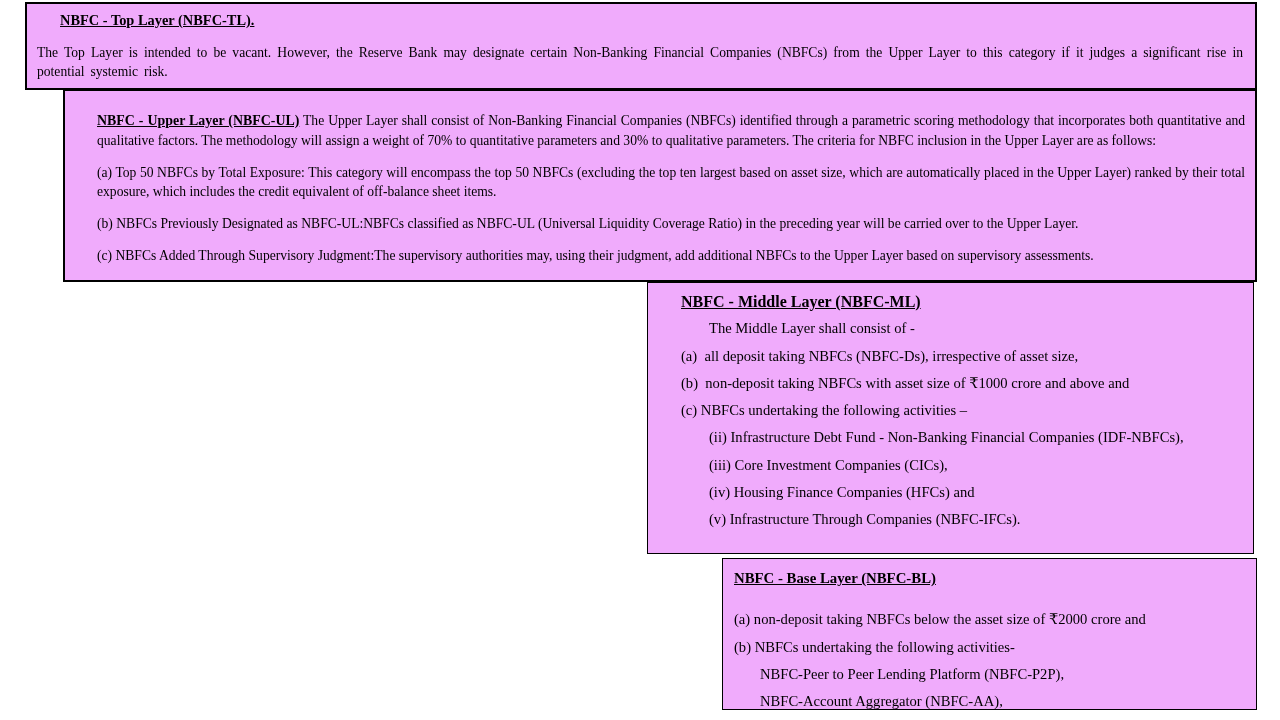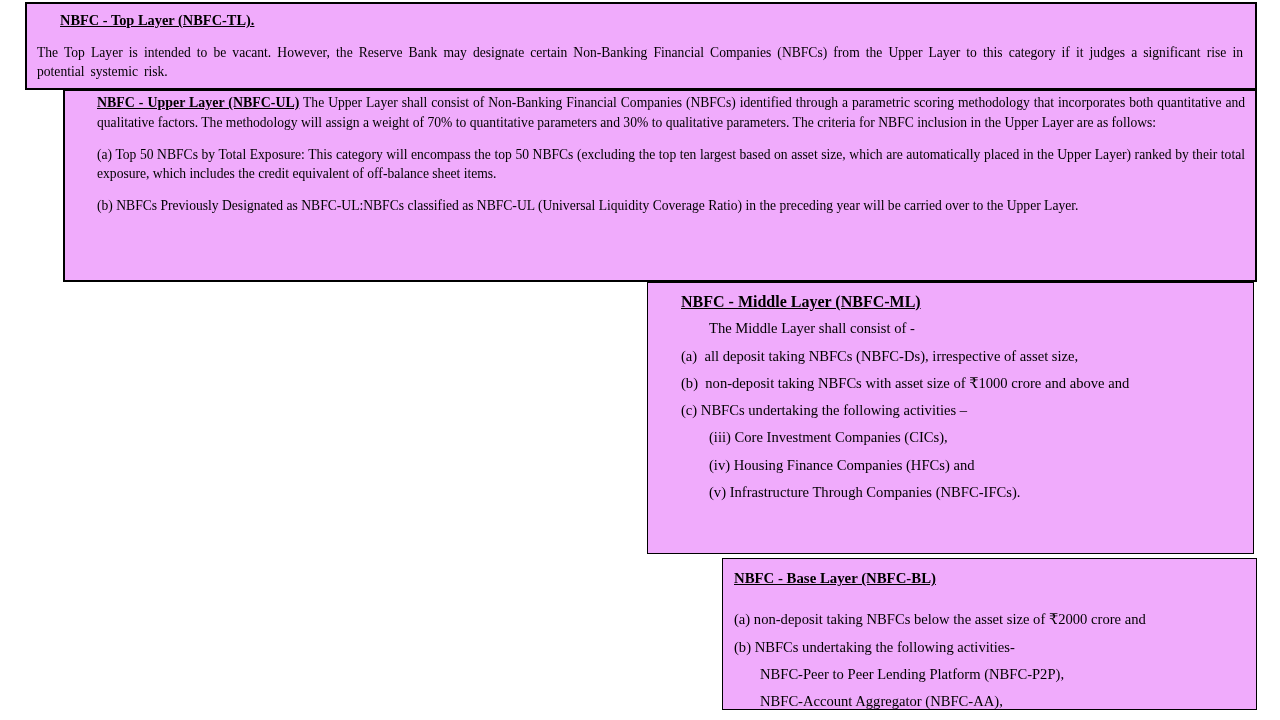--- a/index.html
+++ b/index.html
@@ -34,21 +34,21 @@
   #top-box .sec-title { margin-left: 23px; font-size: 14.4px; }
   #top-box .body-text {
     margin-top: 12px;
     text-align: justify;
     word-spacing: 2.5px;
   }
 
   
   #upper-box {
     left: 63px; top: 89px; width: 1194px; height: 193px;
-    padding: 2px 10px 0 32px;
+    padding: 20px 10px 0 32px;
     font-size: 13.6px; line-height: 19.5px;
   }
   #upper-box .intro { text-align: justify; }
   #upper-box .sec-title { display: inline; font-size: 13.9px; }
   #upper-box .item { margin-top: 12.5px; text-align: justify; }
 
   
   #middle-box {
     left: 647px; top: 282px; width: 607px; height: 272px;
     padding: 5px 8px 0 33px;
@@ -76,28 +76,30 @@
 
 <div class="box" id="top-box">
   <p class="sec-title">NBFC - Top Layer (NBFC-TL).</p>
   <p class="body-text">The Top Layer is intended to be vacant. However, the Reserve Bank may designate certain Non-Banking Financial Companies (NBFCs) from the Upper Layer to this category if it judges a significant rise in potential systemic risk.</p>
 </div>
 
 <div class="box" id="upper-box">
   <p class="intro"><span class="sec-title">NBFC - Upper Layer (NBFC-UL)</span> <span>The Upper Layer shall consist of Non-Banking Financial Companies (NBFCs) identified through a parametric scoring methodology that incorporates both quantitative and qualitative factors. The methodology will assign a weight of 70% to quantitative parameters and 30% to qualitative parameters. The criteria for NBFC inclusion in the Upper Layer are as follows:</span></p>
   <p class="item">(a) Top 50 NBFCs by Total Exposure: This category will encompass the top 50 NBFCs (excluding the top ten largest based on asset size, which are automatically placed in the Upper Layer) ranked by their total exposure, which includes the credit equivalent of off-balance sheet items.</p>
   <p class="item">(b) NBFCs Previously Designated as NBFC-UL:NBFCs classified as NBFC-UL (Universal Liquidity Coverage Ratio) in the preceding year will be carried over to the Upper Layer.</p>
+  <p class="item">(c) NBFCs Added Through Supervisory Judgment:The supervisory authorities may, using their judgment, add additional NBFCs to the Upper Layer based on supervisory assessments.</p>
 </div>
 
 <div class="box" id="middle-box">
   <p class="sec-title">NBFC - Middle Layer (NBFC-ML)</p>
   <p class="intro">The Middle Layer shall consist of -</p>
   <p class="item">(a)  all deposit taking NBFCs (NBFC-Ds), irrespective of asset size,</p>
   <p class="item">(b)  non-deposit taking NBFCs with asset size of ₹1000 crore and above and</p>
   <p class="item">(c) NBFCs undertaking the following activities –</p>
+  <p class="sub">(ii) Infrastructure Debt Fund - Non-Banking Financial Companies (IDF-NBFCs),</p>
   <p class="sub">(iii) Core Investment Companies (CICs),</p>
   <p class="sub">(iv) Housing Finance Companies (HFCs) and</p>
   <p class="sub">(v) Infrastructure Through Companies (NBFC-IFCs).</p>
 </div>
 
 <div class="box" id="base-box">
   <p class="sec-title">NBFC - Base Layer (NBFC-BL)</p>
   <p class="item">(a) non-deposit taking NBFCs below the asset size of ₹2000 crore and</p>
   <p class="item">(b) NBFCs undertaking the following activities-</p>
   <p class="sub">NBFC-Peer to Peer Lending Platform (NBFC-P2P),</p>

